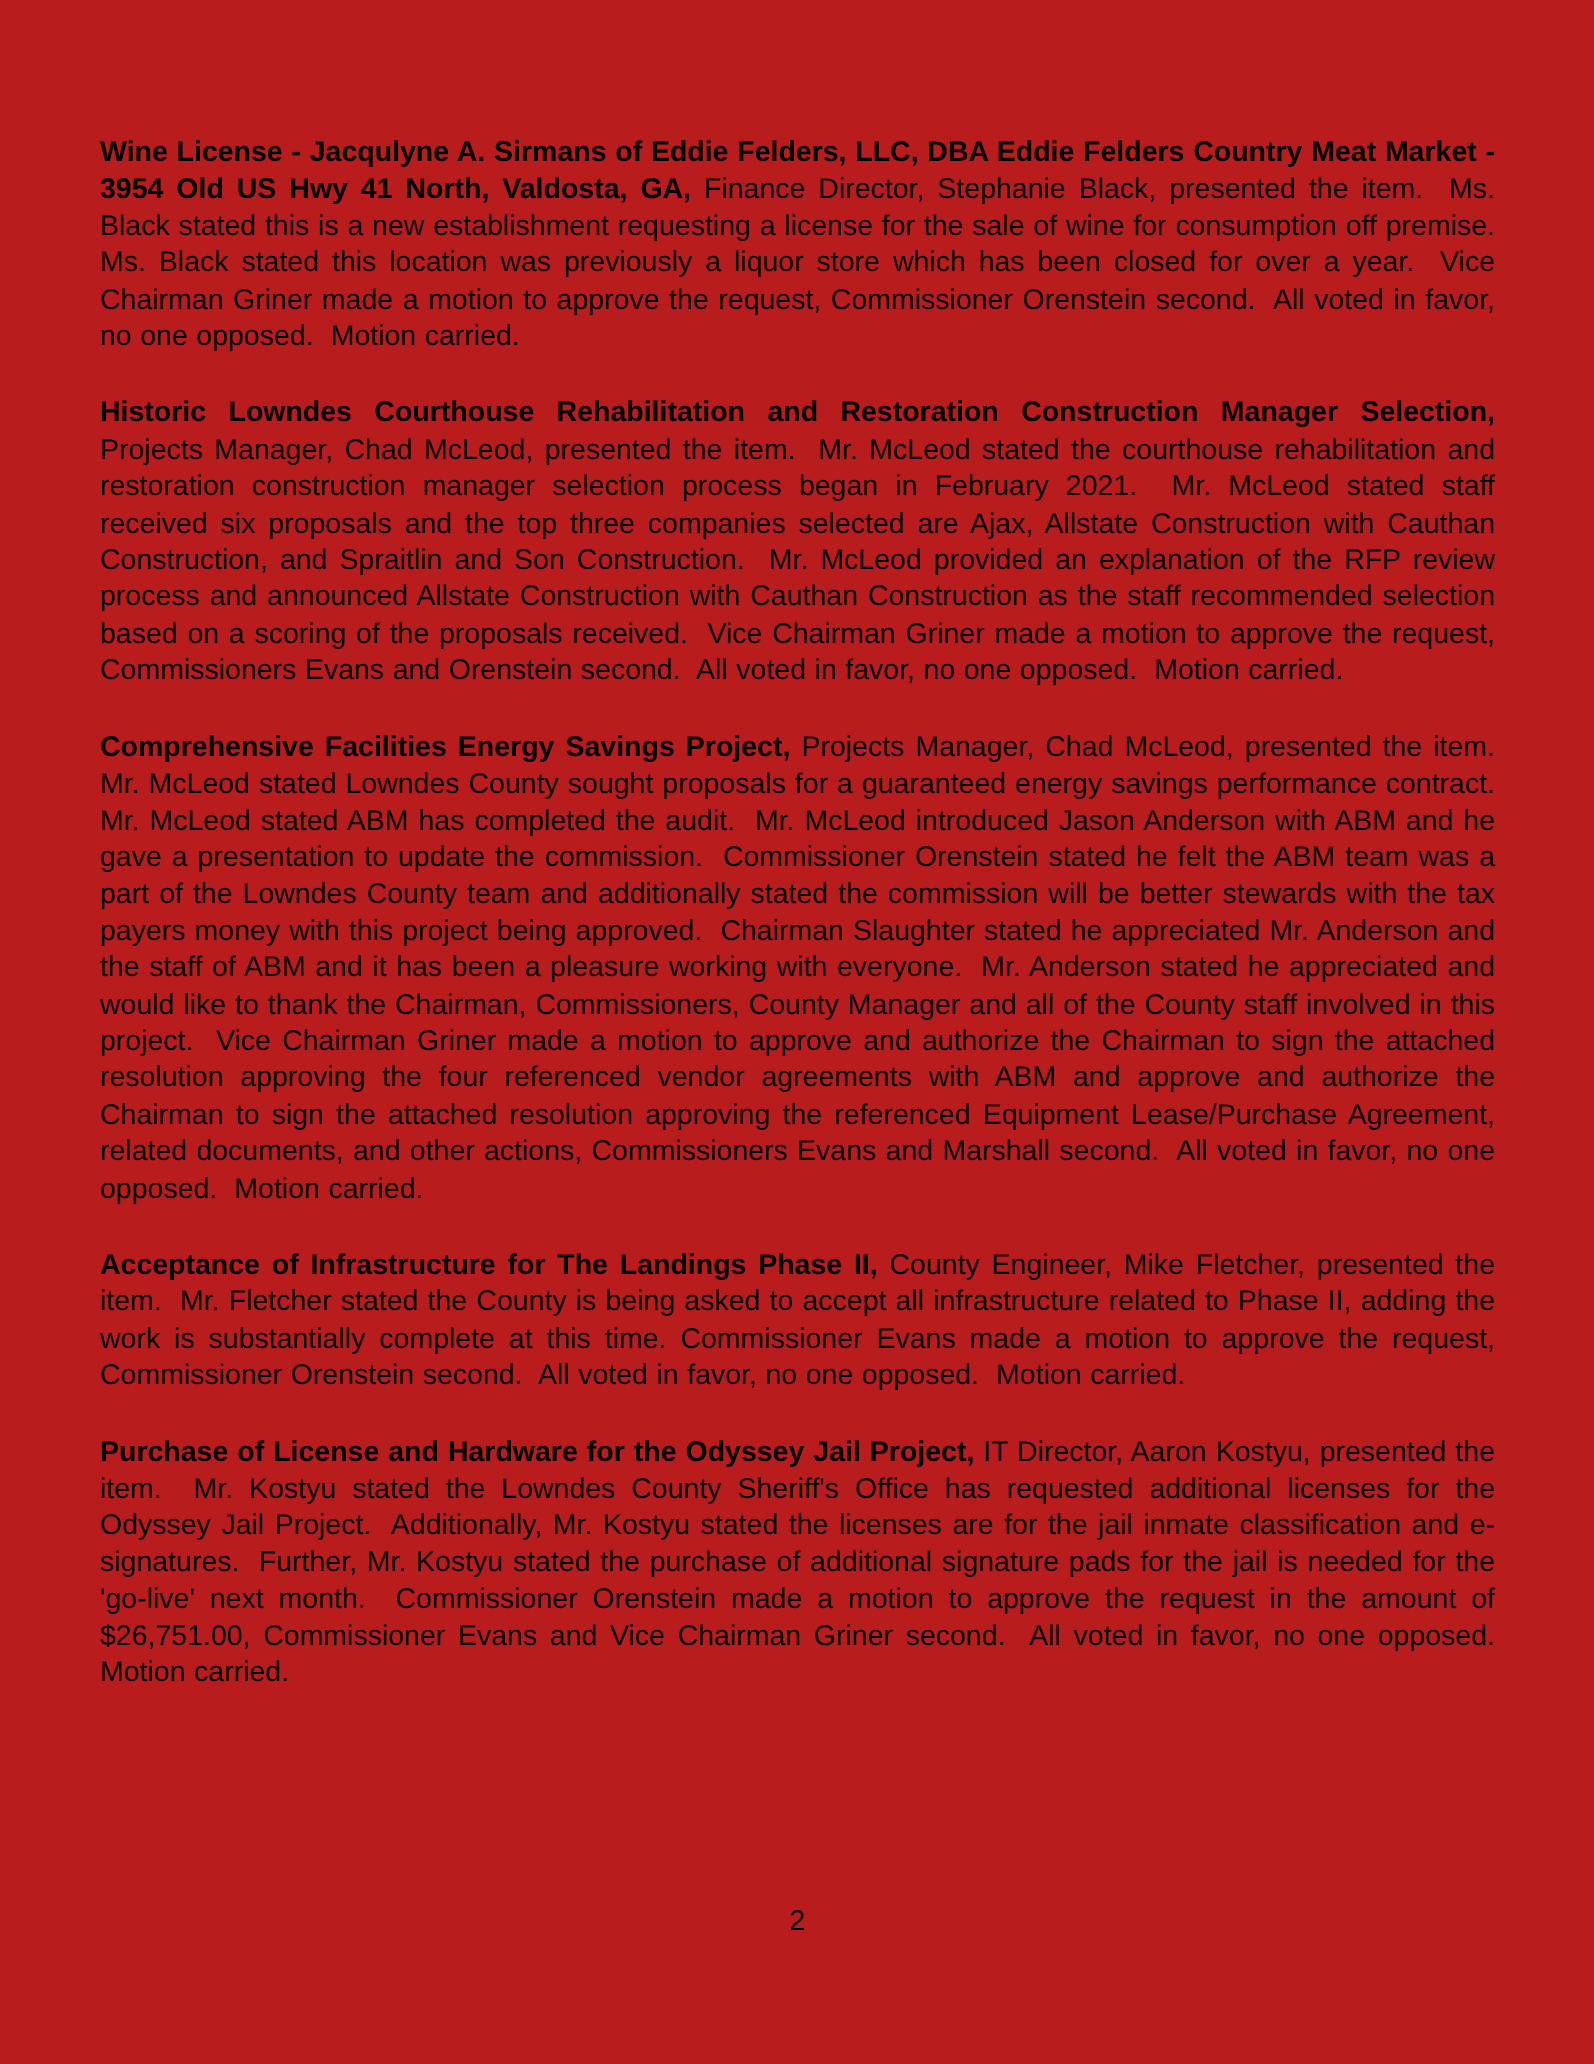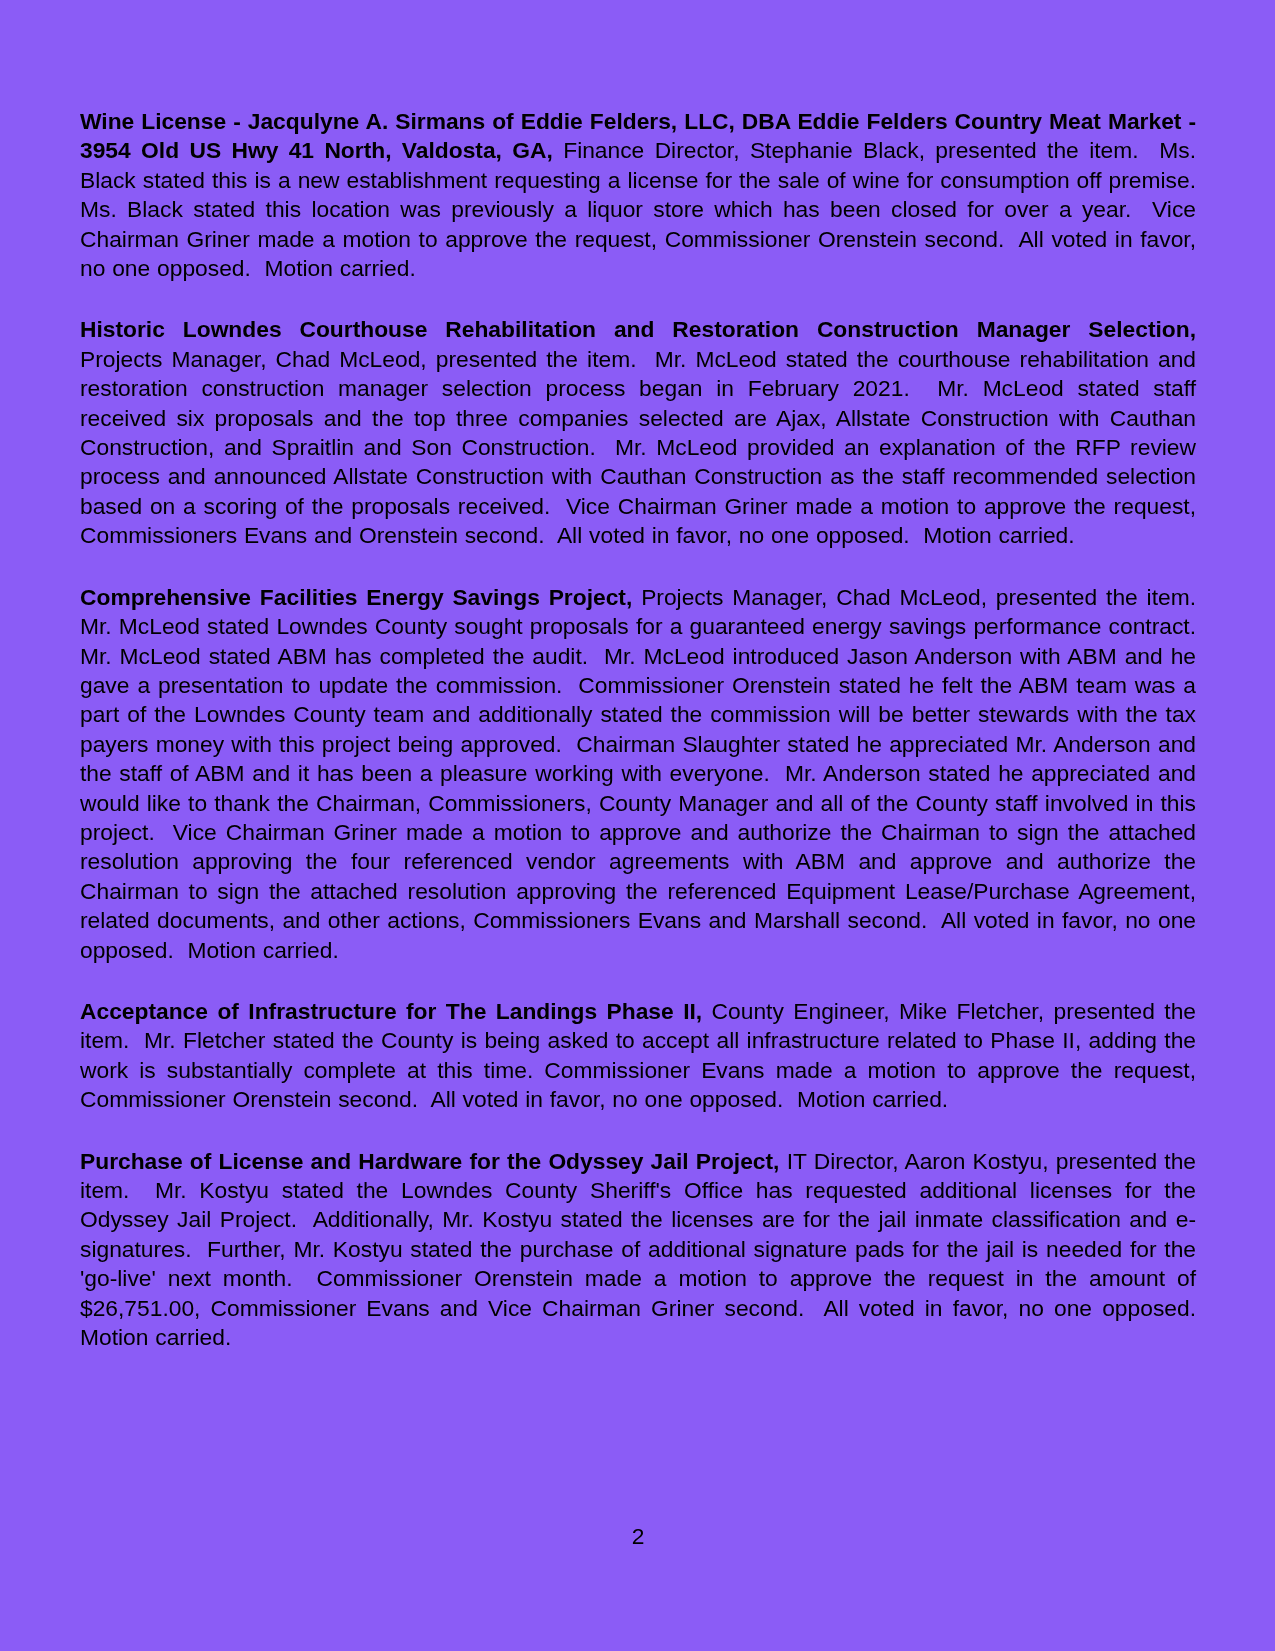--- a/index.html
+++ b/index.html
@@ -4,21 +4,21 @@
 <style>
   html, body {
     margin: 0;
     padding: 0;
     background: #ffffff;
   }
   .page {
     position: relative;
     width: 1275px;
     height: 1651px;
-    background: #8b5cf6;
+    background: #b91c1c;
     box-sizing: border-box;
     padding: 107px 79px 0 80px;
     font-family: "Liberation Sans", "DejaVu Sans", sans-serif;
     font-size: 22.8px;
     line-height: 29.4px;
     color: #000000;
     overflow: hidden;
   }
   .para {
     margin: 0 0 32px 0;

